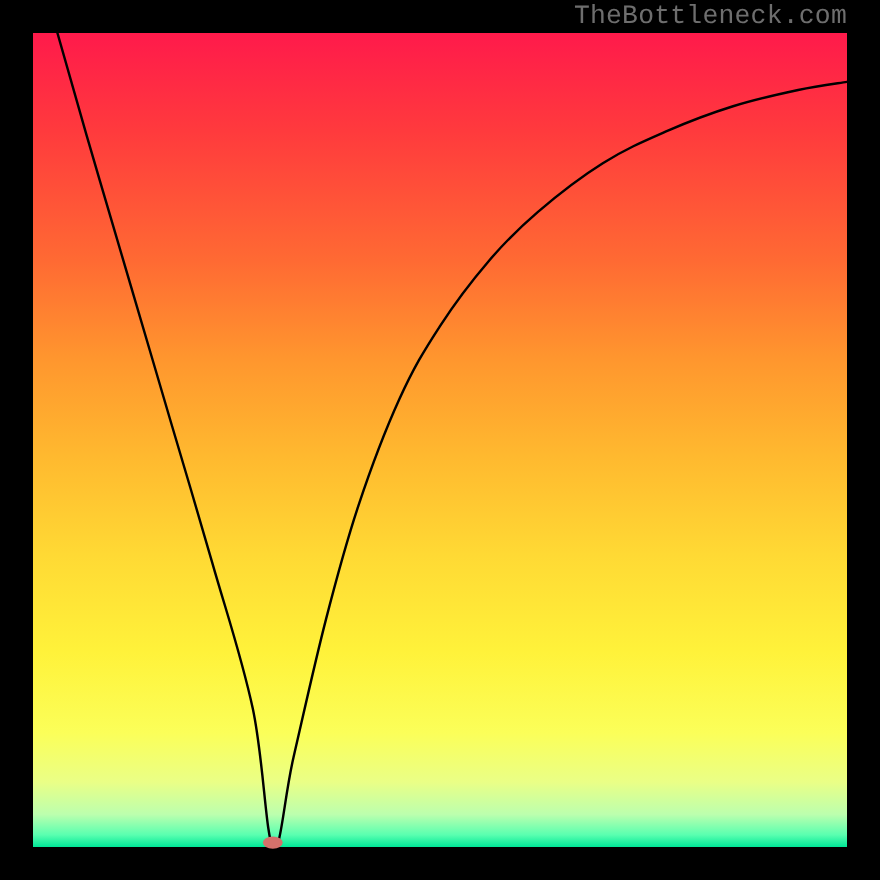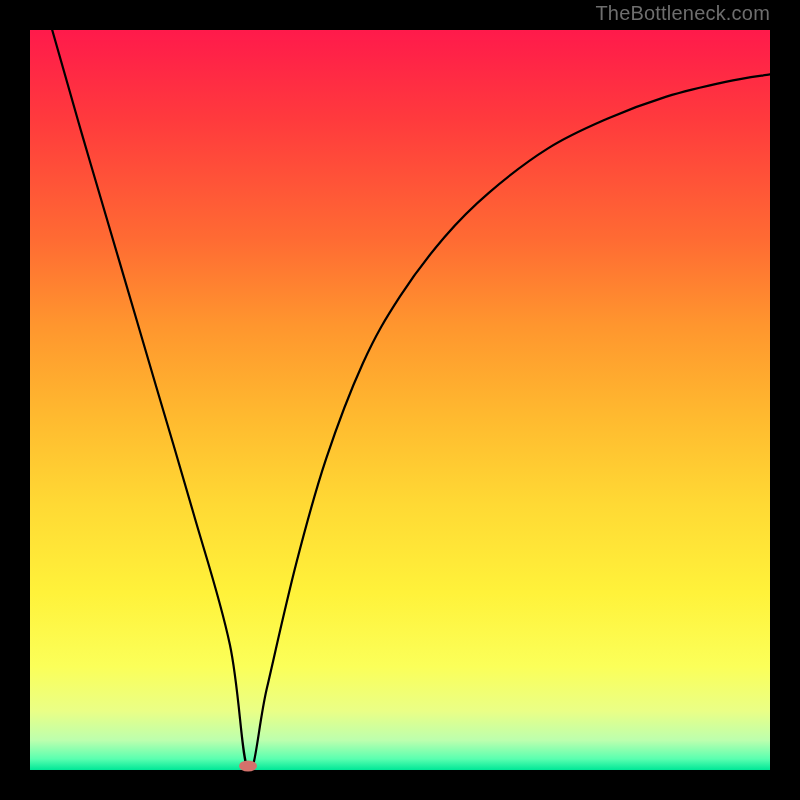--- a/index.html
+++ b/index.html
@@ -34,22 +34,22 @@
       #eaff86 92%,
       #bcffae 96%,
       #5affb0 98.5%,
       #00e797 100%
     );
   }
   .watermark {
     position: absolute;
     top: 2px;
     right: 30px;
-    font-family: Liberation Sans, sans-serif;
-    font-size: 20px;
+    font-family: Liberation Mono, monospace;
+    font-size: 24px;
     color: #6e6e6e;
     letter-spacing: 0.2px;
   }
   svg.curve {
     position: absolute;
     left: 0;
     top: 0;
     width: 740px;
     height: 740px;
   }

